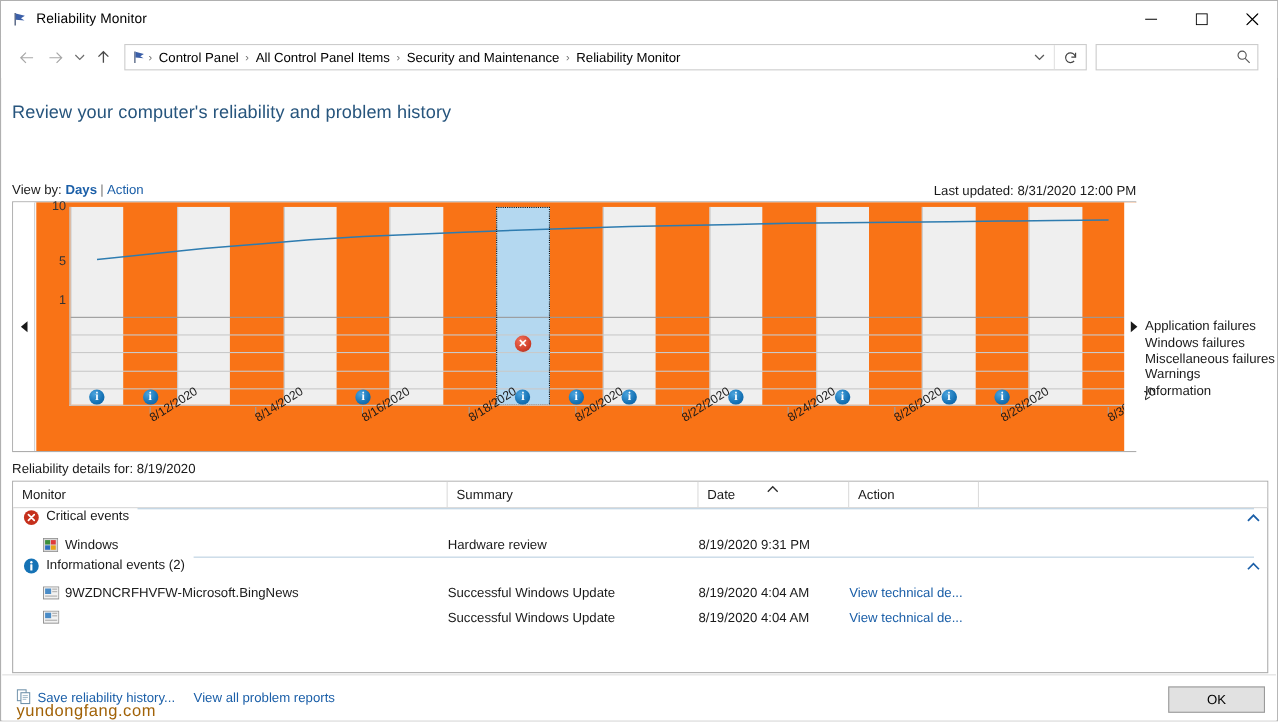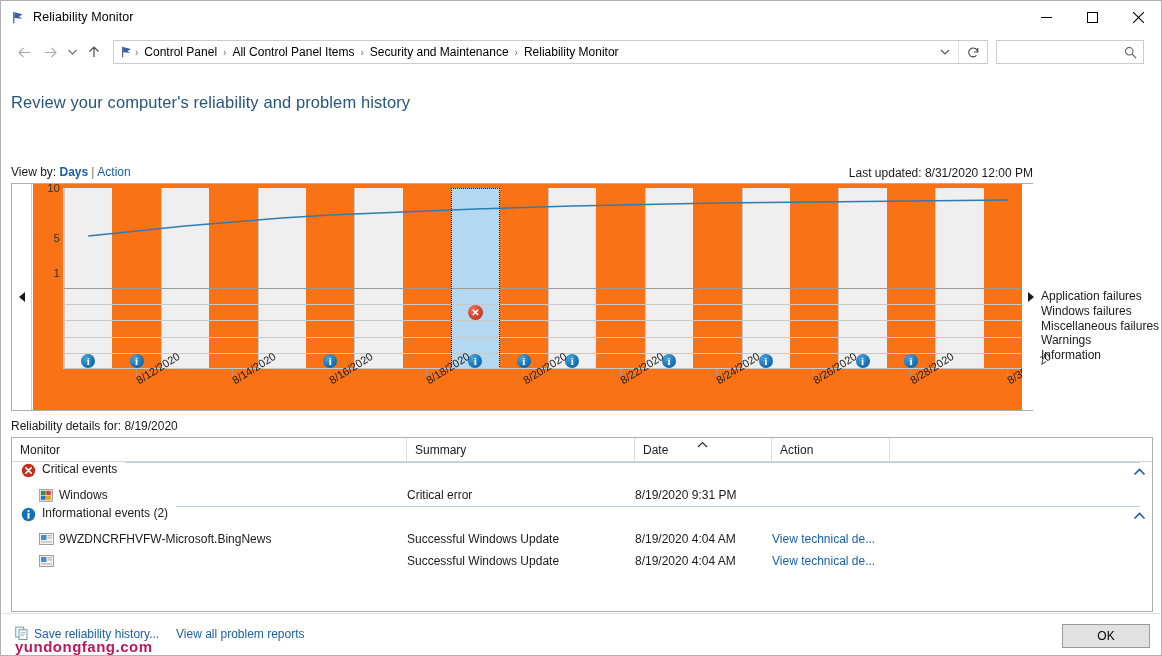--- a/index.html
+++ b/index.html
@@ -221,21 +221,21 @@
   }
   .okbtn {
     position: absolute; right: 10px; top: 10px;
     width: 88px; height: 24px;
     border: 1px solid #9a9a9a; background: #e1e1e1;
     font-size: 12px; color:#000;
     display: flex; align-items:center; justify-content:center;
   }
   .wmark {
     position:absolute; left: 14px; top: 637px; font-size: 15px;
-    color: #be185d; letter-spacing: .5px; font-weight: bold;
+    color: #a16207; letter-spacing: .5px;
   }
 </style>
 </head>
 <body>
 
 <div id="app">
 
   <div class="titlebar">
     <span class="title-flag">
       <svg width="15" height="15" viewBox="0 0 16 16">
@@ -470,21 +470,21 @@
           <svg width="14" height="13" viewBox="0 0 14 13">
             <rect x="0.5" y="0.5" width="13" height="12" fill="#d8d8d8" stroke="#8a8a8a" stroke-width="0.7"></rect>
             <rect x="2" y="2" width="4.5" height="4" fill="#3b8f3b"></rect>
             <rect x="7.2" y="2" width="4.5" height="4" fill="#e03a3a"></rect>
             <rect x="2" y="6.8" width="4.5" height="4" fill="#2d6fc0"></rect>
             <rect x="7.2" y="6.8" width="4.5" height="4" fill="#e8a317"></rect>
           </svg>
         </span>
         <span>Windows</span>
       </div>
-      <div class="dcell" style="width:228px;">Critical error</div>
+      <div class="dcell" style="width:228px;">Hardware review</div>
       <div class="dcell" style="width:137px;">8/19/2020 9:31 PM</div>
       <div class="dcell link" style="width:118px;"></div>
     </div>
 
     <div class="grouprow">
       <span class="gicon">
         <svg width="15" height="15" viewBox="0 0 16 16">
           <circle cx="8" cy="8" r="7.2" fill="#1572b5"></circle>
           <circle cx="8" cy="4.4" r="1.15" fill="#fff"></circle>
           <rect x="6.95" y="6.4" width="2.1" height="6" rx="0.5" fill="#fff"></rect>

